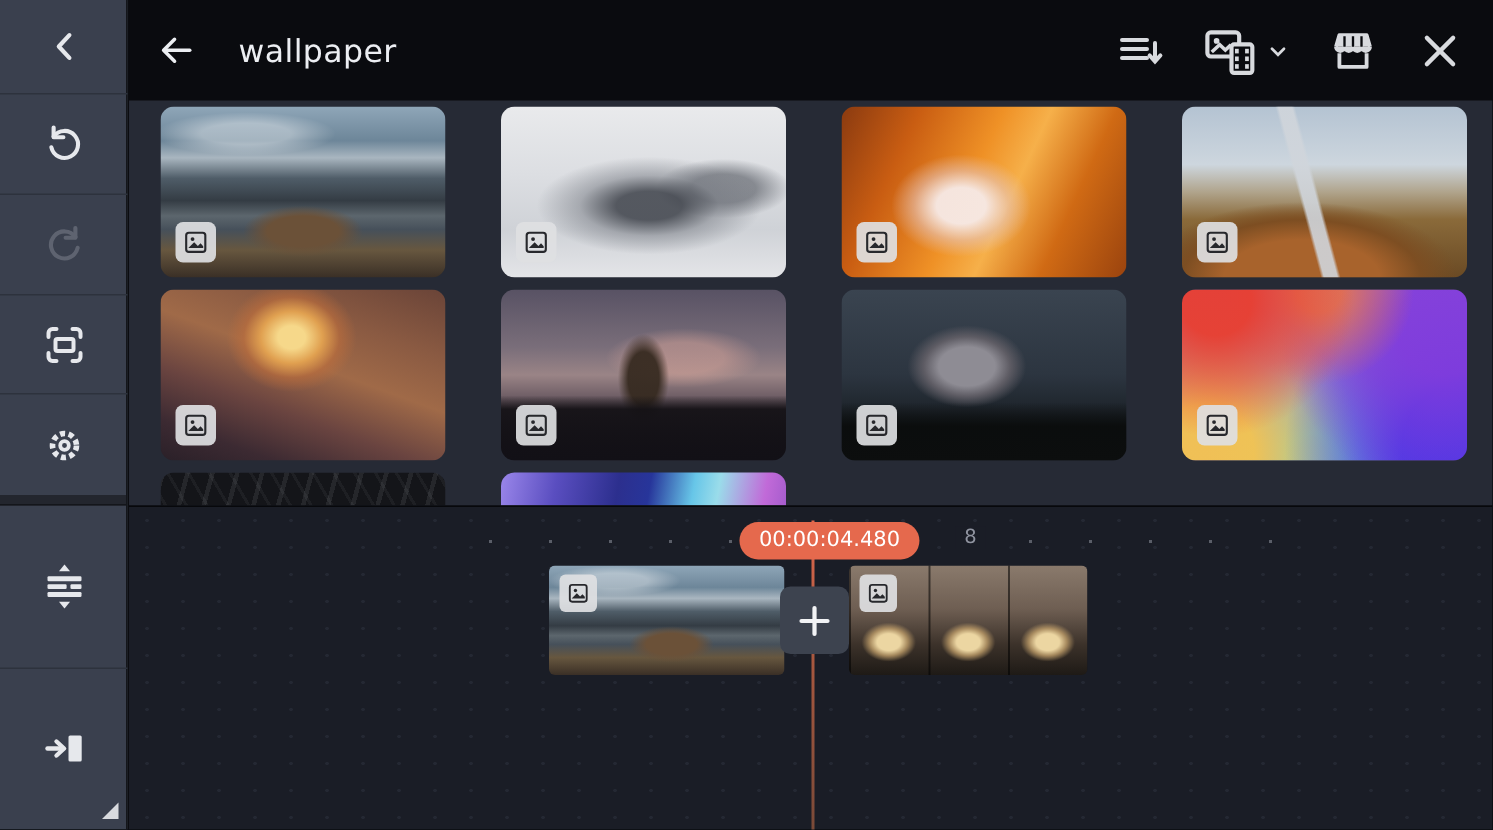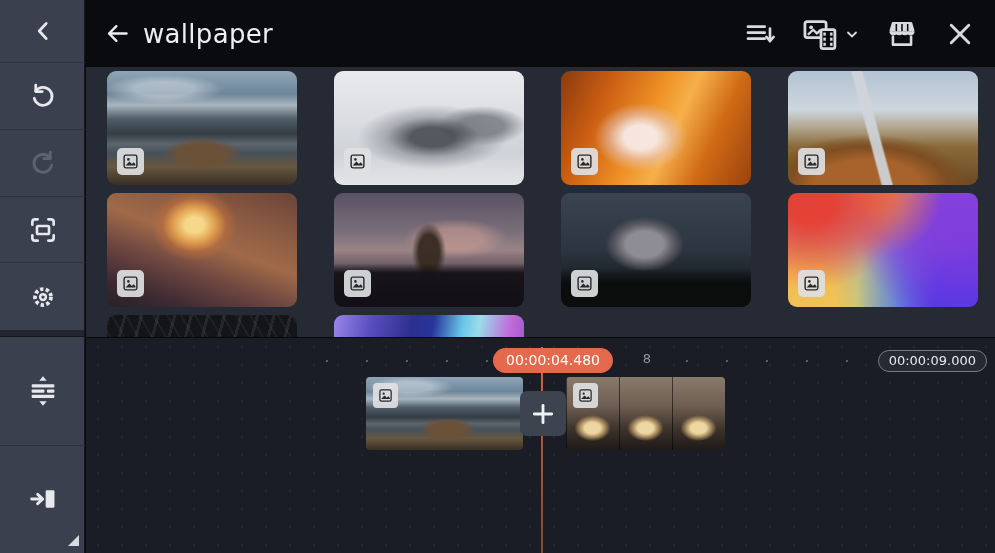--- a/index.html
+++ b/index.html
@@ -36,21 +36,21 @@
     border-left:11px solid transparent; border-bottom:11px solid #d8dade;
   }
 
   
   .header {
     position:absolute; left:86px; top:0; width:909px; height:67px;
     background:#0a0b0f; display:flex; align-items:center;
   }
   .hdr-back { margin-left:18px; color:#eceef2; cursor:pointer; }
   .hdr-title {
-    margin-left:12px; color:#eceef2; font-size:26px; letter-spacing:.3px;
+    margin-left:28px; color:#eceef2; font-size:21px; letter-spacing:.3px;
   }
   .hdr-right {
     position:absolute; right:20px; top:0; height:67px;
     display:flex; align-items:center; gap:26px; color:#d8dade;
   }
   .hdr-ic { cursor:pointer; display:flex; align-items:center; }
   .media-group { display:flex; align-items:center; gap:5px; cursor:pointer; }
 
   
   .grid-area {
@@ -379,21 +379,20 @@
     </div>
     <div class="thumb w-aurora">
       
     </div>
   </div>
 </div>
 
 <div class="timeline">
   <div class="ruler-dots"></div>
   <span class="ruler-num">8</span>
-  <span class="total-pill">00:00:09.000</span>
 
   <div class="clip clip-lake">
     <span class="clip-badge">
         <svg>
           <use href="#sym-image"></use>
         </svg>
       </span>
   </div>
   <div class="clip clip-cars">
     <span class="clip-badge">

